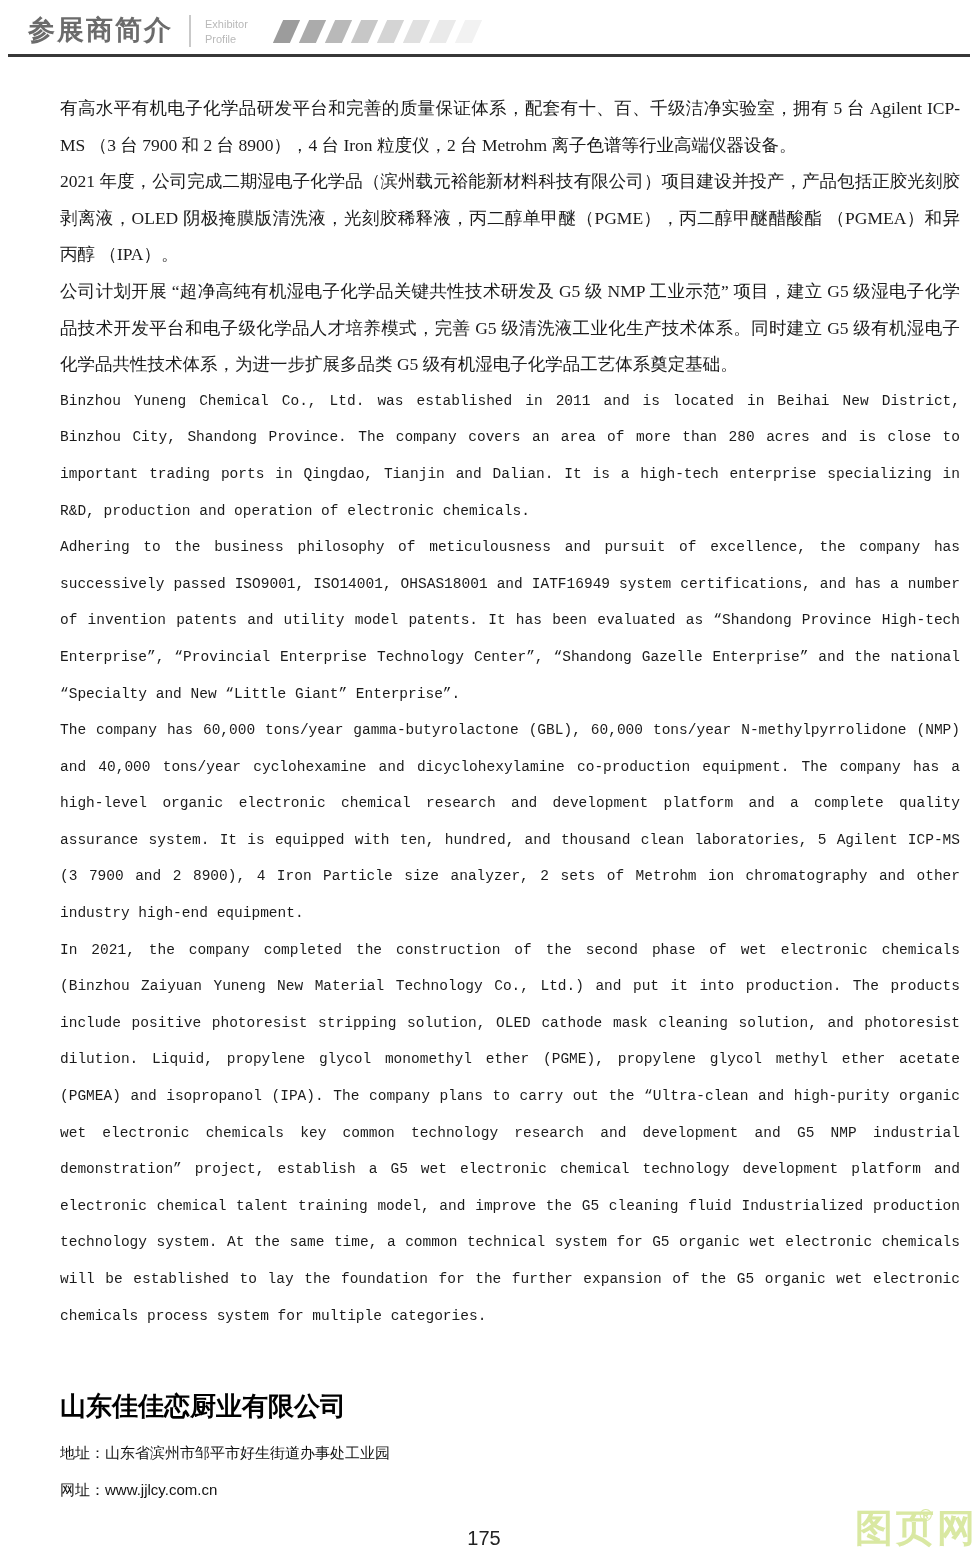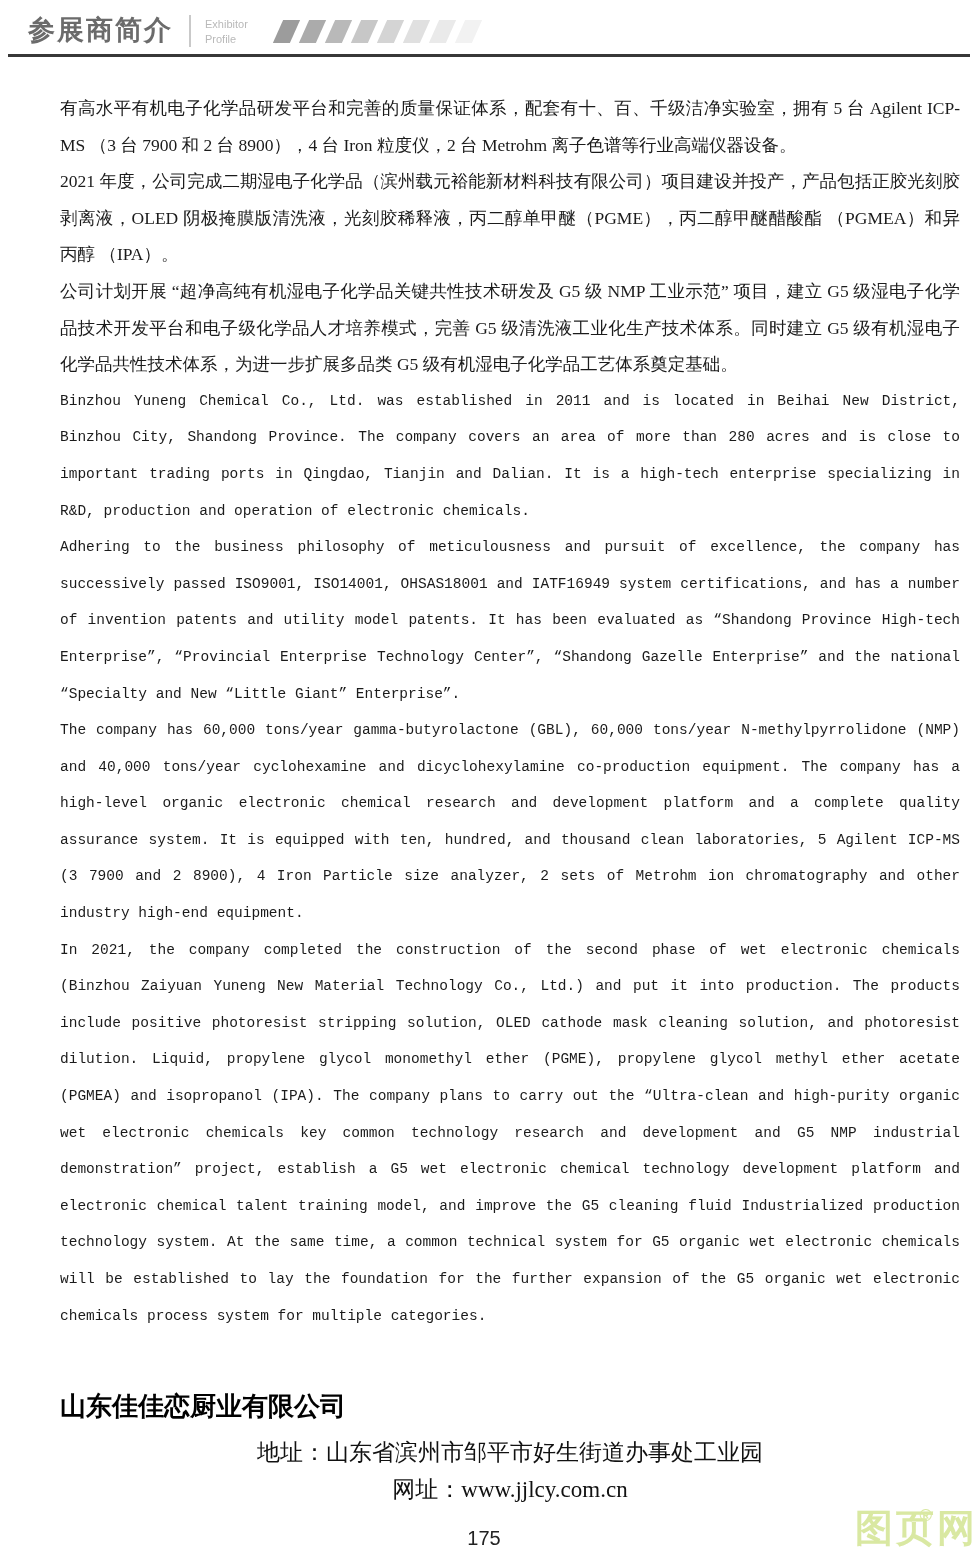--- a/index.html
+++ b/index.html
@@ -69,22 +69,22 @@
     font-family:"Liberation Serif", serif;
     font-size:26px; font-weight:bold; color:#000;
     line-height:30px; margin-bottom:12px;
   }
   .company-name-en {
     font-family:"Liberation Mono", monospace;
     font-size:20px; font-weight:bold; color:#000;
     line-height:26px; margin-bottom:14px;
   }
   .contact-line {
-    font-family:Liberation Serif, serif;
-    font-size:23px; line-height:37px; color:#111;text-align:center;
+    font-family:Liberation Sans, sans-serif;
+    font-size:15px; line-height:37px; color:#111;
   }
 
   
   .page-number {
     position:absolute; left:0; right:12px; bottom:6px;
     text-align:center;
     font-family:"Liberation Sans", sans-serif;
     font-size:20px; color:#222;
   }
   .watermark {

